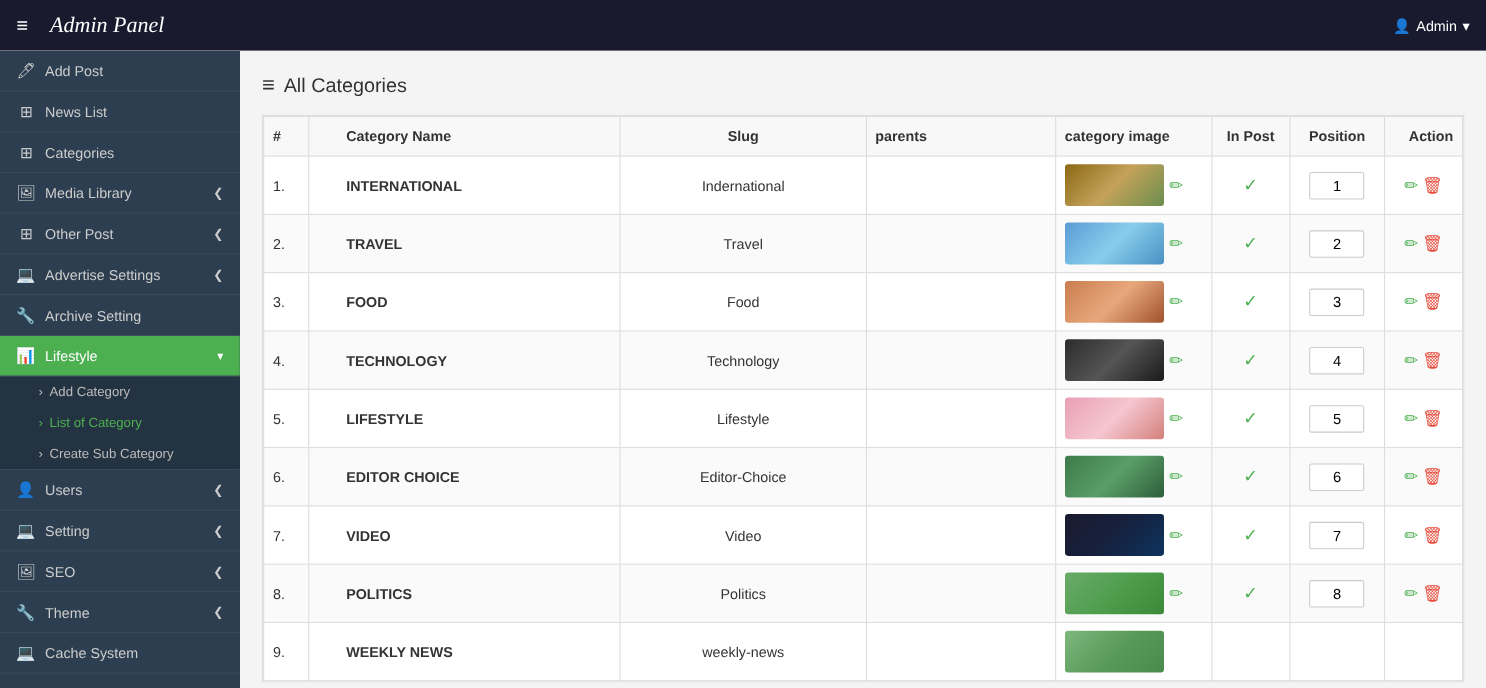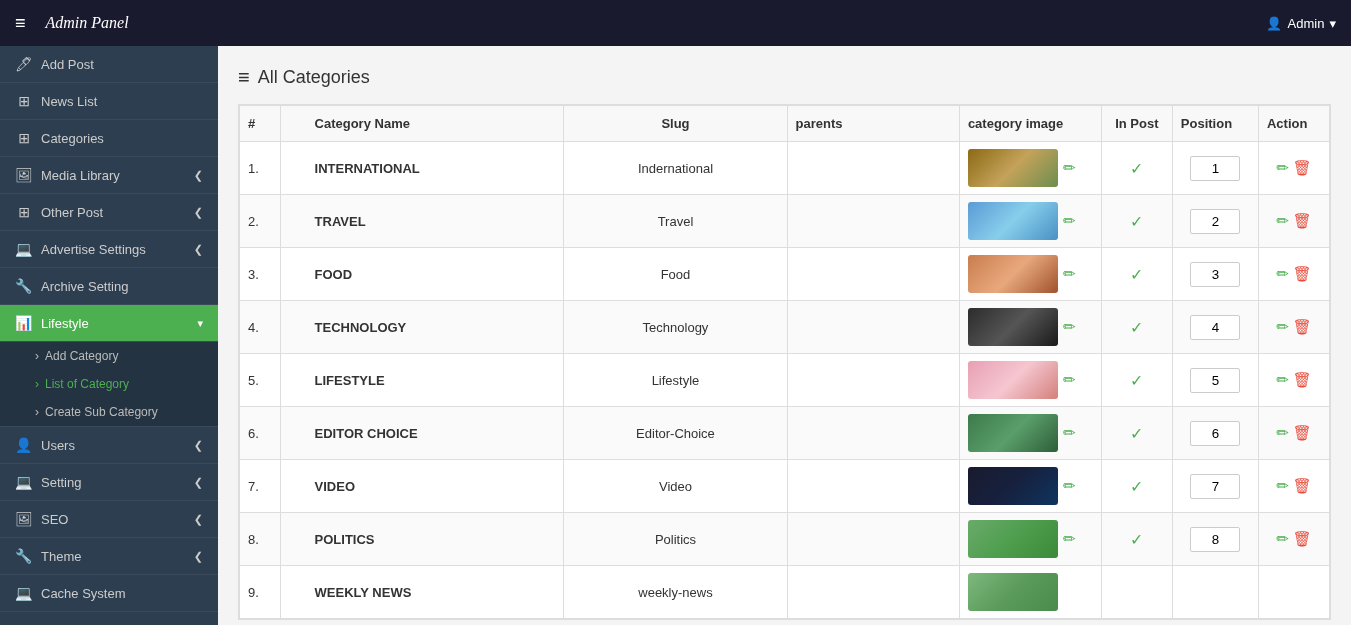--- a/index.html
+++ b/index.html
@@ -11,21 +11,21 @@
       height: 46px;
       display: flex;
       align-items: center;
       justify-content: space-between;
       padding: 0 15px;
       flex-shrink: 0;
     }
     .navbar-brand {
       font-family: 'Brush Script MT', cursive;
       color: white;
-      font-size: 16px;
+      font-size: 20px;
       font-style: italic;
     }
     .navbar-toggle {
       color: white;
       font-size: 18px;
       cursor: pointer;
       margin-right: 10px;
     }
     .navbar-left { display: flex; align-items: center; gap: 10px; }
     .navbar-right { color: white; font-size: 13px; display: flex; align-items: center; gap: 5px; cursor: pointer; }
@@ -134,22 +134,22 @@
       color: #333;
     }
     tbody tr:nth-child(even) { background: #fafafa; }
 
     .col-num { width: 40px; }
     .col-name { width: 280px; font-weight: bold; padding-left: 34px; }
     .col-slug { width: 220px; text-align: center; }
     .col-parents { width: 170px; }
     .col-image { width: 140px; }
     .col-menu { width: 70px; text-align: center; }
-    .col-position { width: 85px; }
-    .col-action { width: 70px; text-align: left; }
+    .col-position { width: 85px; text-align: center; }
+    .col-action { width: 70px; text-align: right; }
 
     .cat-image-placeholder {
       width: 90px;
       height: 38px;
       display: inline-block;
       border-radius: 3px;
       vertical-align: middle;
       position: relative;
       overflow: hidden;
     }

